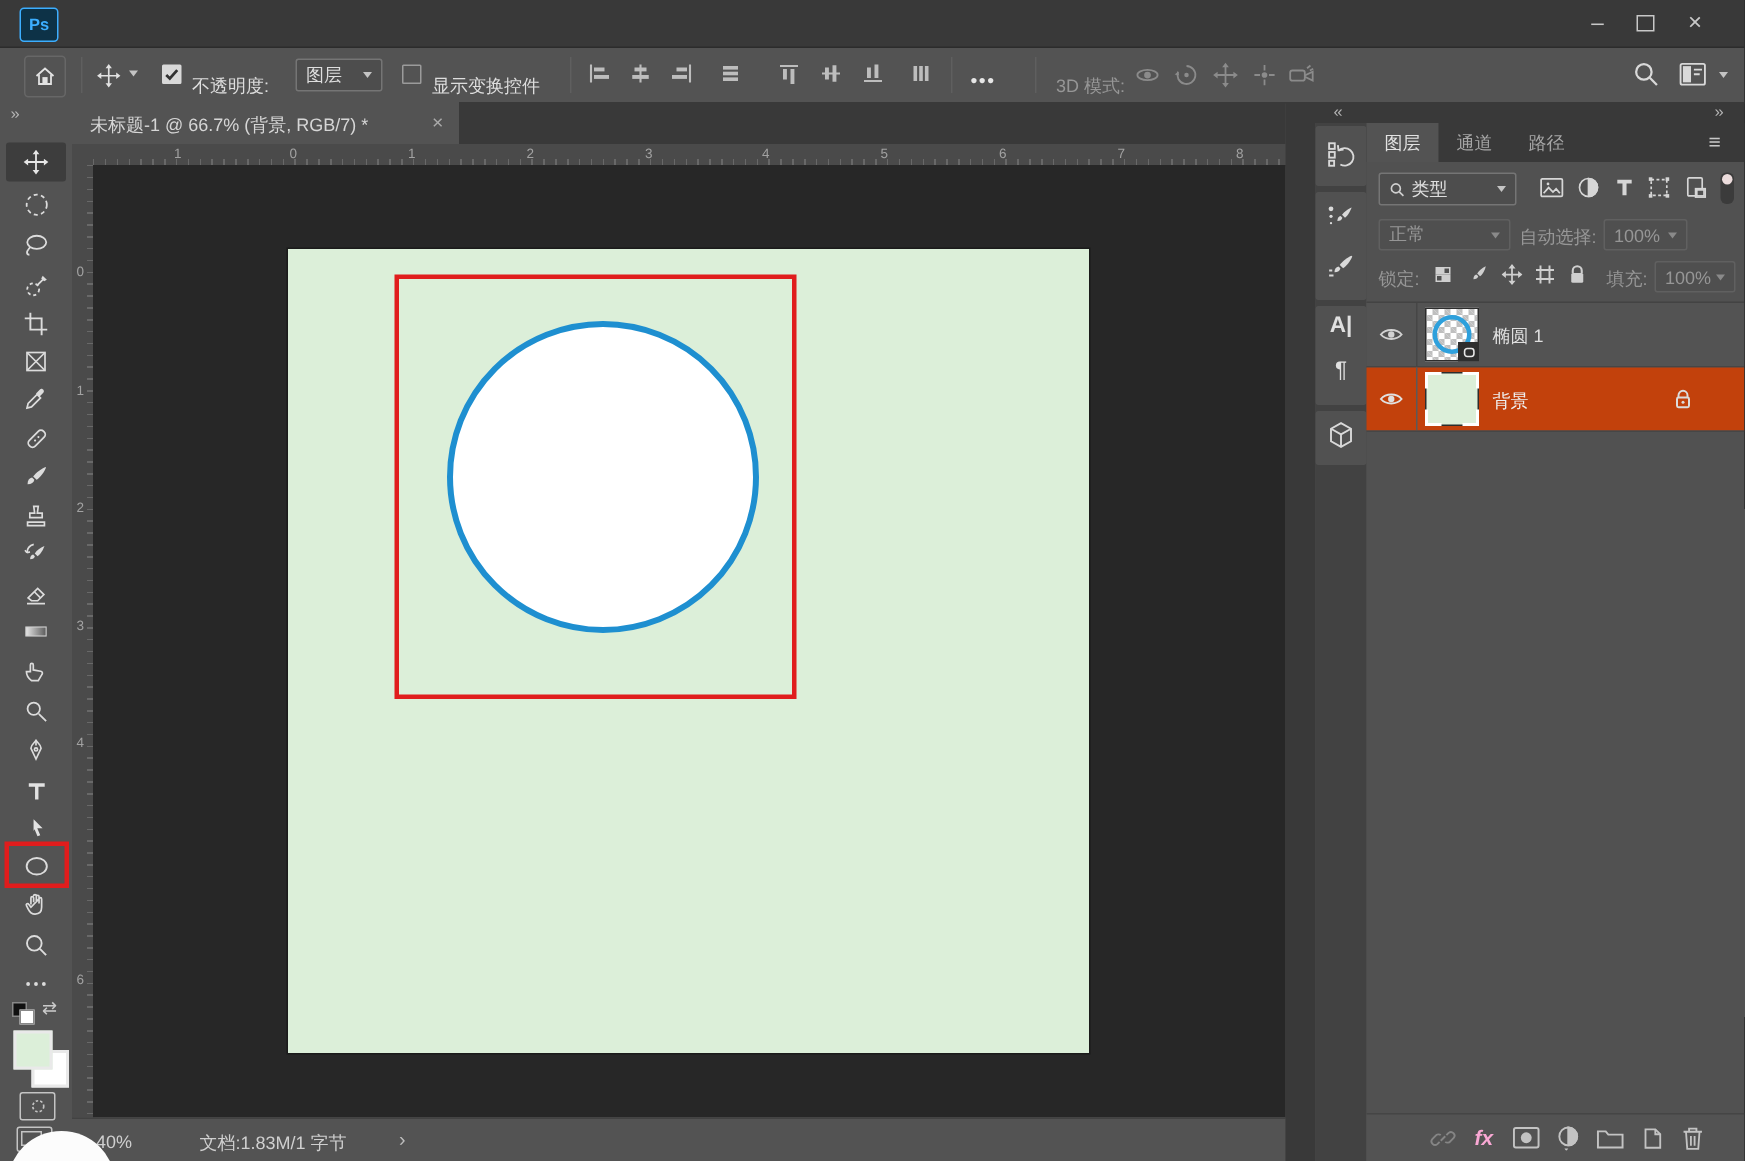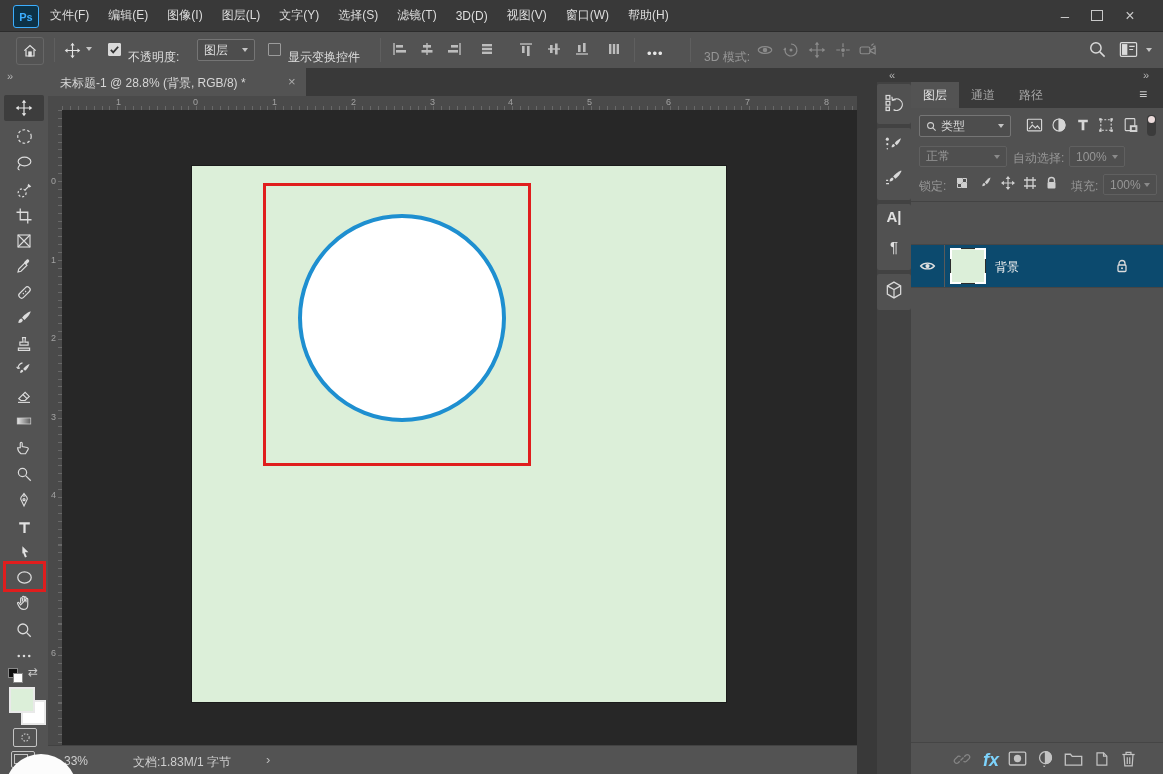--- a/index.html
+++ b/index.html
@@ -24,33 +24,20 @@
   .lockic{position:absolute;top:177px;}
   svg{display:block;}
 </style>
 </head>
 <body>
 
 <div id="app">
 
   <div class="abs" style="left:0;top:0;width:1163px;height:31px;background:#393939;border-bottom:1px solid #2c2c2c;">
     <div class="abs ic" style="left:13px;top:5px;width:24px;height:21px;background:#0d3247;border:1px solid #3caeff;border-radius:3px;color:#3caeff;font-size:11px;font-weight:bold;">Ps</div>
-    <div class="abs" style="left:50px;top:0;height:31px;display:flex;align-items:center;gap:19px;">
-      <span class="txt">文件(F)</span>
-      <span class="txt">编辑(E)</span>
-      <span class="txt">图像(I)</span>
-      <span class="txt">图层(L)</span>
-      <span class="txt">文字(Y)</span>
-      <span class="txt">选择(S)</span>
-      <span class="txt">滤镜(T)</span>
-      <span class="txt">3D(D)</span>
-      <span class="txt">视图(V)</span>
-      <span class="txt">窗口(W)</span>
-      <span class="txt">帮助(H)</span>
-    </div>
     <div class="abs ic" style="left:1050px;top:0;width:30px;height:31px;color:#c8c8c8;font-size:15px;">–</div>
     <div class="abs ic" style="left:1082px;top:0;width:30px;height:31px;">
       <span style="width:10px;height:9px;border:1.5px solid #c8c8c8;display:inline-block;"></span>
     </div>
     <div class="abs ic" style="left:1114px;top:0;width:32px;height:31px;color:#c8c8c8;font-size:16px;">×</div>
   </div>
 
   <div class="abs" style="left:0;top:32px;width:1163px;height:36px;background:#535353;border-bottom:1px solid #3f3f3f;">
     <div class="abs ic" style="left:16px;top:5px;width:26px;height:26px;border:1px solid #676767;border-radius:3px;">
       <span>
@@ -351,21 +338,21 @@
     </div>
     <div class="abs" style="left:11px;top:683px;width:24px;height:17px;border:1.5px solid #c4c4c4;border-radius:2px;box-sizing:border-box;">
       <span style="position:absolute;left:2px;top:2px;width:12px;height:8px;border:1.5px solid #c4c4c4;"></span>
     </div>
 
     <div class="abs" style="left:3px;top:493px;width:43px;height:31px;border:3px solid #e01d1d;box-sizing:border-box;z-index:8;"></div>
   </div>
 
   <div class="abs" style="left:48px;top:68px;width:809px;height:28px;background:#393939;">
     <div class="abs" style="left:0;top:0;width:258px;height:28px;background:#535353;">
-      <span class="abs txt" style="left:12px;top:7px;color:#d6d6d6;">未标题-1 @ 28.8% (背景, RGB/8) *</span>
+      <span class="abs txt" style="left:12px;top:7px;color:#d6d6d6;">未标题-1 @ 66.7% (背景, RGB/7) *</span>
       <span class="abs" style="left:240px;top:6px;color:#aaaaaa;font-size:13px;">×</span>
     </div>
   </div>
 
   <div class="abs" style="left:48px;top:96px;width:14px;height:14px;background:#4a4a4a;border-right:1px solid #333;border-bottom:1px solid #333;"></div>
   <div class="abs" style="left:62px;top:96px;width:795px;height:14px;background:#4a4a4a;border-bottom:1px solid #333;background-image:repeating-linear-gradient(90deg,#686868 0 1px,transparent 1px 7.9px);background-size:100% 4px;background-position:0 100%;background-repeat:no-repeat;">
     <span class="rulnum" style="left:54px;top:1px;">1</span>
     <span class="rulnum" style="left:131px;top:1px;">0</span>
     <span class="rulnum" style="left:210px;top:1px;">1</span>
     <span class="rulnum" style="left:289px;top:1px;">2</span>
@@ -386,21 +373,21 @@
   </div>
 
   <div class="abs" style="left:62px;top:110px;width:795px;height:635px;background:#272727;">
     <div class="abs" style="left:130px;top:56px;width:534px;height:536px;background:#dcefd9;box-shadow:0 0 0 1px #1b1b1b;">
       <div class="abs" style="left:71px;top:17px;width:268px;height:283px;border:3px solid #e01d1d;box-sizing:border-box;"></div>
       <div class="abs" style="left:106px;top:48px;width:208px;height:208px;border:4px solid #1e8fd0;border-radius:50%;background:#ffffff;box-sizing:border-box;"></div>
     </div>
   </div>
 
   <div class="abs" style="left:48px;top:745px;width:809px;height:29px;background:#535353;border-top:1px solid #424242;">
-    <span class="abs txt" style="left:16px;top:8px;color:#cfcfcf;">33%</span>
+    <span class="abs txt" style="left:16px;top:8px;color:#cfcfcf;">40%</span>
     <span class="abs txt" style="left:85px;top:8px;color:#cfcfcf;">文档:1.83M/1 字节</span>
     <span class="abs" style="left:218px;top:6px;color:#bdbdbd;font-size:13px;">›</span>
   </div>
 
   <div class="abs" style="left:857px;top:68px;width:306px;height:14px;background:#393939;"></div>
   <div class="abs" style="left:857px;top:82px;width:20px;height:692px;background:#393939;"></div>
   <span class="abs" style="left:889px;top:69px;color:#b5b5b5;font-size:11px;">«</span>
   <span class="abs" style="left:1143px;top:69px;color:#b5b5b5;font-size:11px;">»</span>
 
   <div class="abs" style="left:877px;top:82px;width:34px;height:692px;background:#424242;">
@@ -541,23 +528,41 @@
           <rect x="2" y="6" width="8" height="6.5" rx="1" fill="#cfcfcf"></rect>
         </svg>
       </div>
     <span class="abs gtxt" style="left:160px;top:96px;">填充:</span>
     <div class="abs ddl g" style="left:192px;top:92px;width:54px;height:21px;">
       <span class="gtxt">100%</span>
         <span class="chev g"></span>
     </div>
     <div class="abs" style="left:0;top:119px;width:252px;height:1px;background:#434343;"></div>
 
+    <div class="abs" style="left:0;top:120px;width:252px;height:42px;background:#535353;">
+      <div class="abs ic" style="left:8px;top:15px;">
+          <svg width="17" height="12" viewBox="0 0 16 11" fill="none" stroke="#d2d2d2" stroke-width="1.2">
+            <path d="M1.5 5.5C4.5 1.8 11.5 1.8 14.5 5.5 11.5 9.2 4.5 9.2 1.5 5.5z"></path>
+            <circle cx="8" cy="5.5" r="2" fill="#d2d2d2" stroke="none"></circle>
+          </svg>
+        </div>
+      <div class="abs" style="left:33px;top:0;width:1px;height:42px;background:#464646;"></div>
+      <div class="abs checker" style="left:39px;top:3px;width:36px;height:36px;border:1px solid #2d2d2d;box-sizing:border-box;">
+        <span style="position:absolute;left:4px;top:4px;width:26px;height:26px;border:3px solid #2ea0dc;border-radius:50%;box-sizing:border-box;"></span>
+        <span class="ic" style="position:absolute;right:-1px;bottom:-1px;width:14px;height:13px;background:#2e2e2e;">
+          <svg width="9" height="8" viewBox="0 0 10 9" fill="none" stroke="#e8e8e8" stroke-width="1.2">
+              <rect x="1.5" y="1.5" width="7" height="6" rx="2"></rect>
+            </svg>
+        </span>
+      </div>
+      <span class="abs txt" style="left:84px;top:14px;">椭圆 1</span>
+    </div>
     <div class="abs" style="left:0;top:162px;width:252px;height:1px;background:#464646;"></div>
 
-    <div class="abs" style="left:0;top:163px;width:252px;height:42px;background:#0c4a6e;">
+    <div class="abs" style="left:0;top:163px;width:252px;height:42px;background:#c2410c;">
       <div class="abs ic" style="left:8px;top:15px;">
           <svg width="17" height="12" viewBox="0 0 16 11" fill="none" stroke="#e0e0e0" stroke-width="1.2">
             <path d="M1.5 5.5C4.5 1.8 11.5 1.8 14.5 5.5 11.5 9.2 4.5 9.2 1.5 5.5z"></path>
             <circle cx="8" cy="5.5" r="2" fill="#e0e0e0" stroke="none"></circle>
           </svg>
         </div>
       <div class="abs" style="left:33px;top:0;width:1px;height:42px;background:#5a5a5a;"></div>
       <div class="abs" style="left:39px;top:3px;width:36px;height:36px;background:#dcefd9;border:1px solid #2d2d2d;box-sizing:border-box;">
         <span style="position:absolute;left:-1px;top:-1px;width:9px;height:9px;border-left:2px solid #fff;border-top:2px solid #fff;"></span>
         <span style="position:absolute;right:-1px;top:-1px;width:9px;height:9px;border-right:2px solid #fff;border-top:2px solid #fff;"></span>
@@ -576,21 +581,21 @@
     <div class="abs" style="left:0;top:205px;width:252px;height:1px;background:#464646;"></div>
 
     <div class="abs" style="left:0;top:660px;width:252px;height:32px;background:#535353;border-top:1px solid #454545;">
       <div class="abs ic" style="left:42px;top:7px;">
           <svg width="18" height="18" viewBox="0 0 24 24" fill="none" stroke="#858585" stroke-width="1.7">
             <path d="M10 14l4-4"></path>
             <path d="M9 15l-2 2a3.2 3.2 0 0 1-4.5-4.5l3-3A3.2 3.2 0 0 1 10 9"></path>
             <path d="M15 9l2-2a3.2 3.2 0 0 1 4.5 4.5l-3 3A3.2 3.2 0 0 1 14 15"></path>
           </svg>
         </div>
-      <span class="abs" style="left:72px;top:7px;color:#7dd3fc;font-size:18px;font-style:italic;font-weight:bold;">fx</span>
+      <span class="abs" style="left:72px;top:7px;color:#f9a8d4;font-size:14px;font-style:italic;font-weight:bold;">fx</span>
       <div class="abs ic" style="left:97px;top:7px;">
           <svg width="19" height="17" viewBox="0 0 22 19" fill="none" stroke="#c3c3c3" stroke-width="1.5">
             <rect x="1.5" y="2" width="19" height="15" rx="1.5"></rect>
             <circle cx="11" cy="9.5" r="4.2" fill="#c3c3c3" stroke="none"></circle>
           </svg>
         </div>
       <div class="abs ic" style="left:126px;top:7px;">
           <svg width="17" height="17" viewBox="0 0 20 20" fill="none" stroke="#c3c3c3" stroke-width="1.5">
             <circle cx="10" cy="9" r="7"></circle>
             <path d="M10 2a7 7 0 0 1 0 14z" fill="#c3c3c3"></path>

